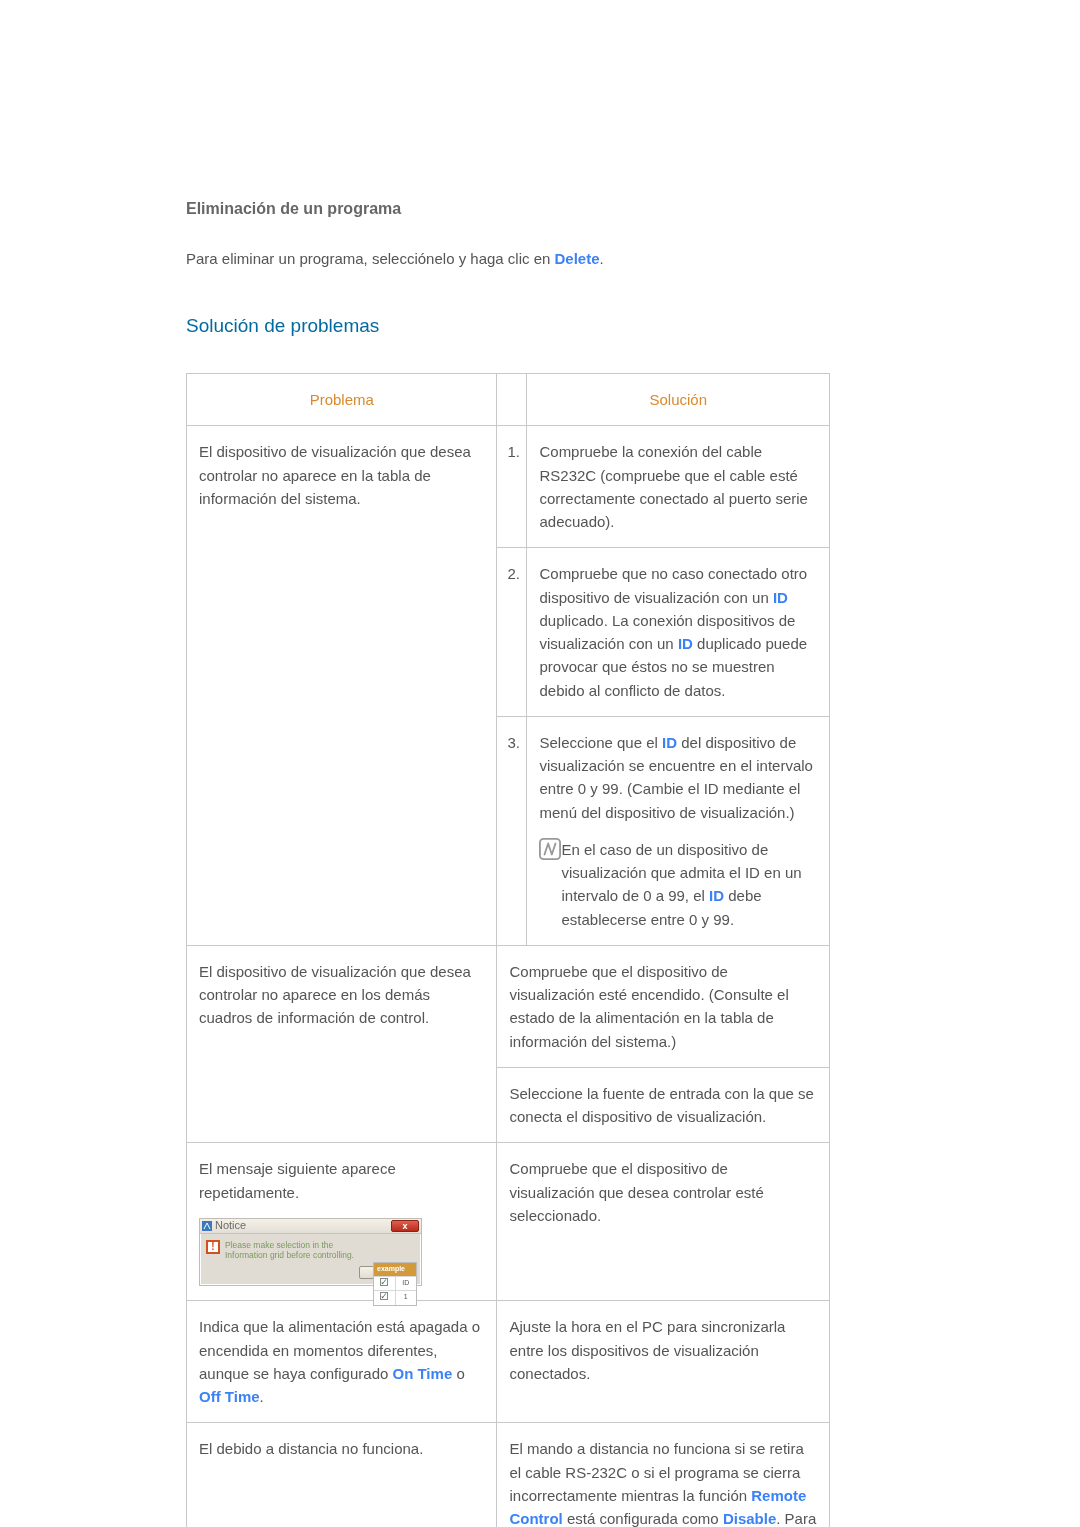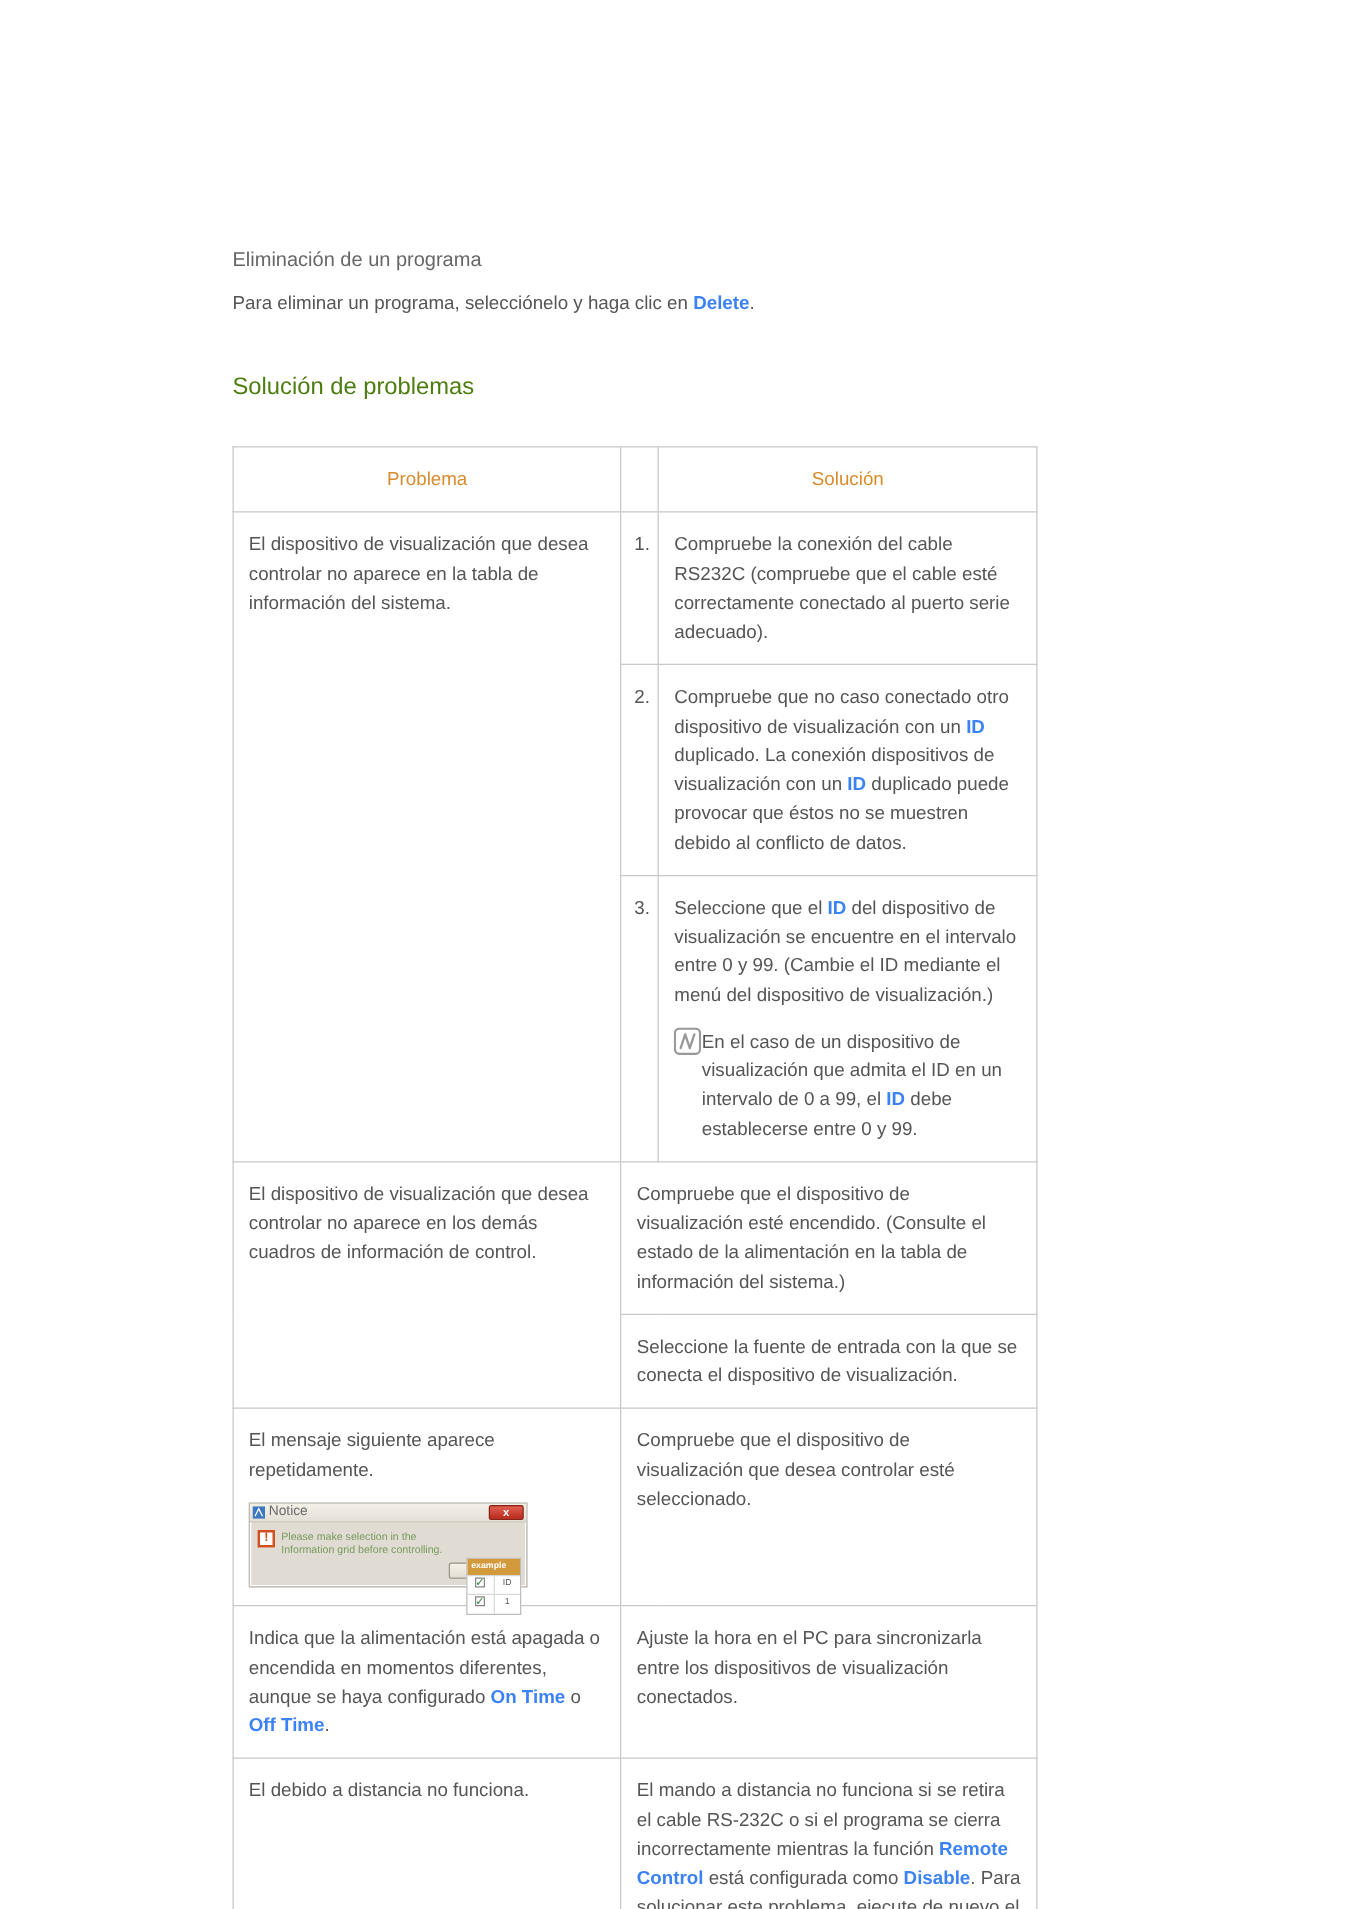--- a/index.html
+++ b/index.html
@@ -11,35 +11,35 @@
       font-family: Arial, Helvetica, sans-serif;
       background: #fff;
       width: 1080px;
       min-height: 1527px;
       padding: 200px 186px 60px 186px;
       color: #555;
     }
     .section-heading {
       font-size: 16px;
       color: #666;
-      margin-bottom: 16px;
-      font-weight: normal;
+      margin-bottom: 32px;
+      font-weight: bold;
     }
     .intro-text {
       font-size: 15px;
       color: #555;
       margin-bottom: 48px;
       font-weight: 300;
     }
     .intro-text b {
       font-weight: bold;
     }
     .main-heading {
       font-size: 19px;
-      color: #4d7c0f;
+      color: #0369a1;
       margin-bottom: 36px;
       font-weight: normal;
     }
     table.trouble {
       width: 644px;
       border-collapse: collapse;
       font-size: 15px;
     }
     table.trouble th,
     table.trouble td {

